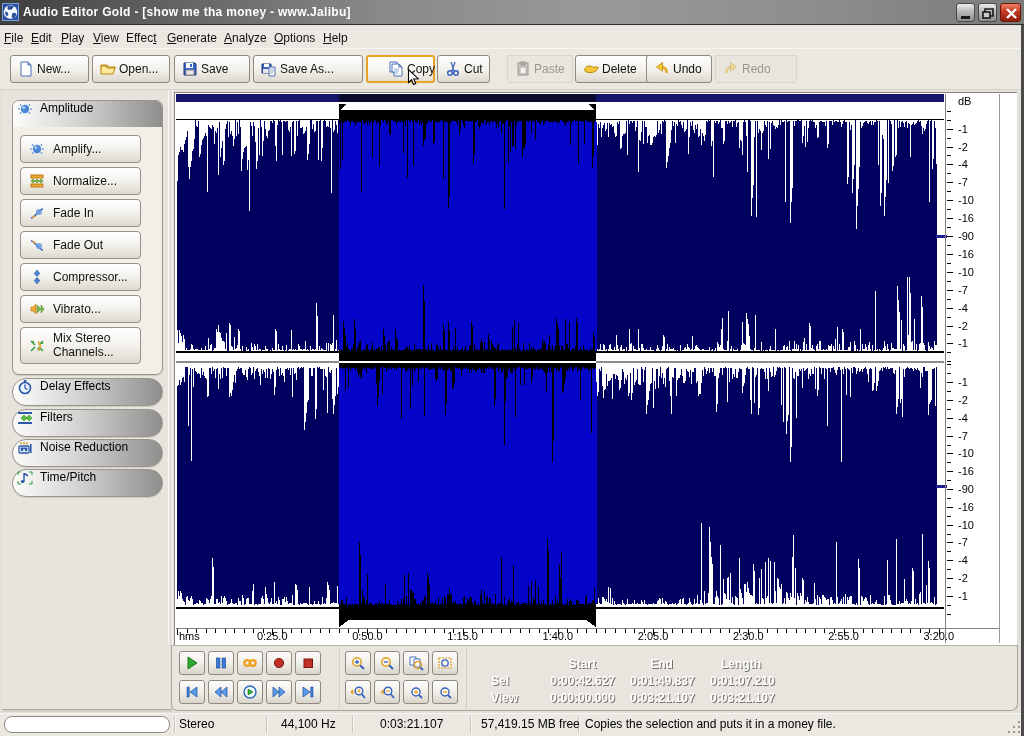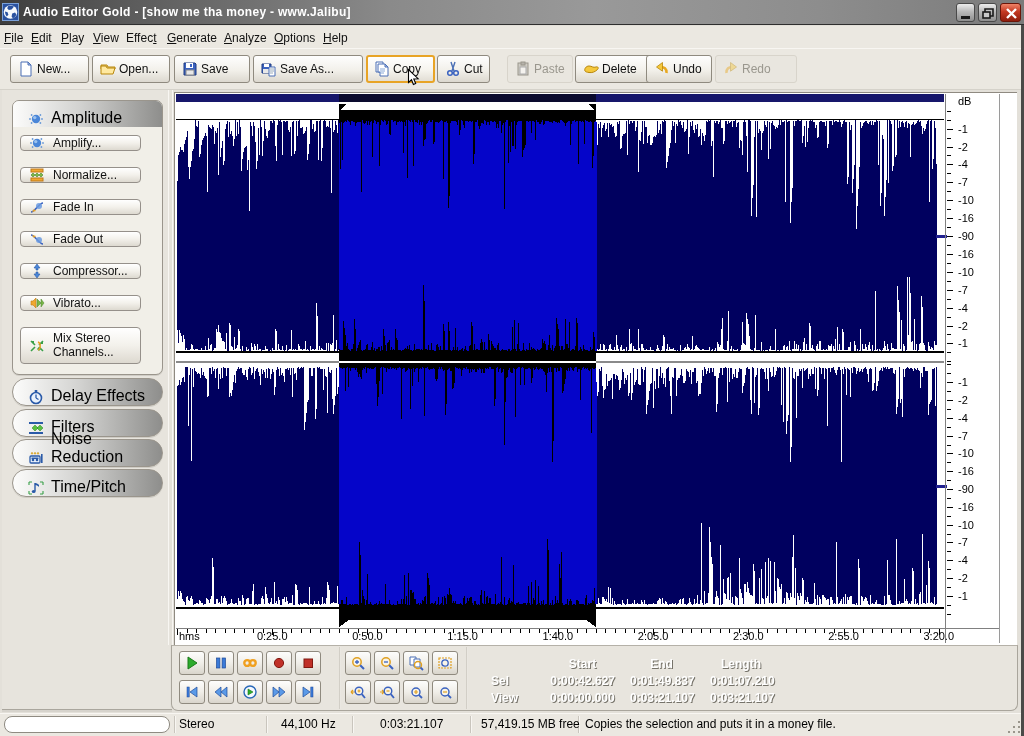--- a/index.html
+++ b/index.html
@@ -7,28 +7,28 @@
 #title{left:23px;top:5px;color:#fff;font-size:12px;font-weight:bold;letter-spacing:0.3px}
 .winbtn{top:3px;width:19px;height:19px;border-radius:3px;border:1px solid #4a4a4a;background:linear-gradient(#ececec,#b9b9b9 45%,#8f8f8f)}
 #btnclose{background:linear-gradient(#f08468,#c33922 45%,#8f1d0c);border:1px solid #6a1508;width:21px}
 #menubar{left:0;top:26px;width:1024px;height:22px;background:#ebe8e1}
 .menuitem{top:5px;font-size:12px;color:#111}
 .menuitem u{text-decoration:underline}
 #toolbar{left:0;top:48px;width:1024px;height:42px;background:#ebe8e1;border-top:1px solid #f8f6f2;border-bottom:1px solid #d5d2ca}
 .tbtn{top:55px;height:28px;border:1px solid #8f8a7f;border-radius:3px;background:linear-gradient(#fefefe,#f2f0ea 55%,#dcd8cf);font-size:12px;color:#111;display:flex;align-items:center;padding-left:7px}
 .tbtn svg{margin-right:3px;flex:none}
 .tbtn.dis{border:1px solid #d8d4cb;background:#e9e6df;color:#9a978e}
-.tbtn.hov{border:2px solid #e8a426;padding-left:6px;background:linear-gradient(#fff,#f6f4ee 55%,#e2ded5)}
+.tbtn.hov{border:2px solid #e8a426;padding-left:20px;background:linear-gradient(#fff,#f6f4ee 55%,#e2ded5)}
 #sidebar{left:2px;top:90px;width:168px;height:620px;background:#e7e4dd}
 .panel{left:12px;width:151px;border:1px solid #9a958c;border-radius:14px;background:linear-gradient(90deg,#fcfcfb 0,#d2d2d0 45%,#8e8e8c 100%);box-shadow:0 1px 0 #cfccc5}
-.phead{height:26px;display:flex;align-items:flex-end;padding-left:15px;font-size:16px;color:#000}
+.phead{height:26px;display:flex;align-items:flex-start;padding-left:4px;font-size:12px;color:#000}
 .phead svg{margin-right:7px;flex:none}
 #amppanel{top:100px;height:275px;background:#f1efe8;border-radius:7px}
 #amphead{left:0;top:0;width:149px;border-radius:6px 6px 0 0;background:linear-gradient(90deg,#fcfcfb 0,#d2d2d0 45%,#8e8e8c 100%)}
-.sbtn{left:20px;width:121px;height:16px;border:1px solid #95908a;border-radius:4px;background:linear-gradient(#ffffff,#f3f1eb 50%,#ddd9d0);display:flex;align-items:center;padding-left:8px;font-size:12px;color:#111}
+.sbtn{left:20px;width:121px;height:28px;border:1px solid #95908a;border-radius:4px;background:linear-gradient(#ffffff,#f3f1eb 50%,#ddd9d0);display:flex;align-items:center;padding-left:8px;font-size:12px;color:#111}
 .sbtn svg{margin-right:8px;flex:none}
 #wavepane{left:174px;top:92px;width:843px;height:553px;background:#fff;border-left:1px solid #8f8a81;border-top:1px solid #8f8a81}
 #split1{left:168px;top:90px;width:1px;height:555px;background:#f8f6f2}
 #split2{left:172px;top:90px;width:1px;height:555px;background:#f8f6f2}
 #botpanel{left:171px;top:645px;width:847px;height:66px;background:#e8e5de;border:1px solid #a9a59c;border-top:1px solid #b5b1a8;border-radius:0 0 7px 7px}
 .cbtn{width:26px;height:24px;border:1px solid #8f8a7f;border-radius:3px;background:linear-gradient(#fdfdfc,#f0eee8 50%,#d9d5cc);display:flex;align-items:center;justify-content:center}
 .sep{width:2px;background:linear-gradient(90deg,#c6c2b9,#f6f4ef)}
 .svtext{font-size:12px;font-weight:bold;color:#fff;text-shadow:1px 1px 0 #76736a}
 #statusbar{left:0;top:713px;width:1024px;height:23px;background:#ebe8e1;border-top:1px solid #f8f6f2;font-size:12px;color:#1a1a1a}
 .ssep{top:716px;width:1px;height:17px;background:#c9c5bd;box-shadow:1px 0 0 #f8f6f2}

